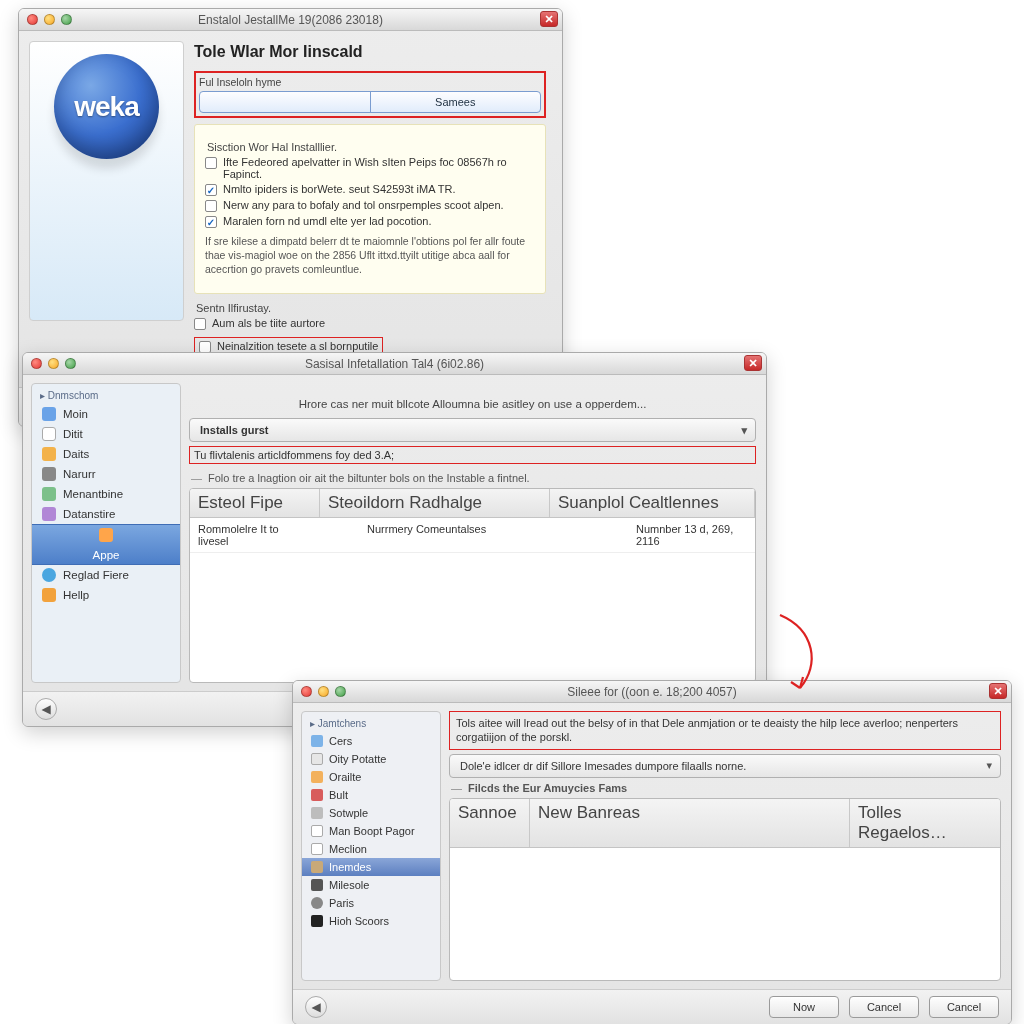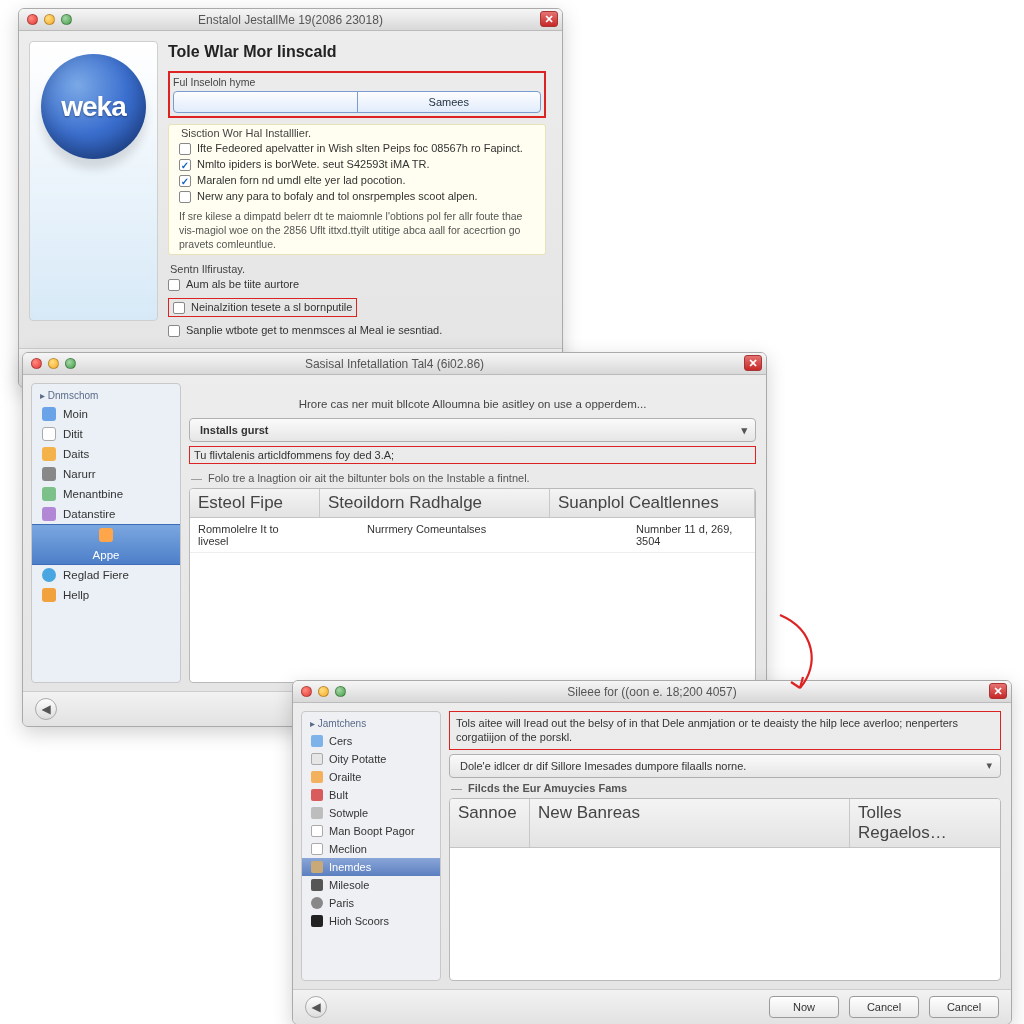--- a/index.html
+++ b/index.html
@@ -53,21 +53,21 @@
     border: 1px solid #a33;
     border-radius: 3px;
     color: #fff;
     font-size: 11px;
     line-height: 14px;
     text-align: center;
     font-weight: bold;
   }
   .body { display: flex; }
   .side-img {
-    width: 129px;
+    width: 155px;
     background: linear-gradient(#fff,#d7e9f7);
     border: 1px solid #cfcfcf;
     border-radius: 4px;
     margin: 10px;
     display: flex;
     align-items: flex-start;
     justify-content: center;
     padding-top: 12px;
   }
   .weka {
@@ -83,21 +83,21 @@
   .redbox { border:2px solid #d22; padding:3px; margin-bottom:6px; }
   .label-small { font-size:10.5px; color:#444; margin-bottom:3px; }
   .segctrl {
     display:flex; height:22px; border:1px solid #7a9cd0; border-radius:4px; overflow:hidden;
     background:linear-gradient(#fdfdff,#e1ecfb);
   }
   .seg { flex:1; display:flex; align-items:center; justify-content:center;
     border-right:1px solid #7a9cd0; font-size:11px; color:#234; }
   .seg:last-child{border-right:none;}
   .panel-yellow {
-    background:#fffef0; border:1px solid #e7e2b8; border-radius:3px; padding:2px 10px; margin:6px 0 8px;
+    background:#fffef0; border:1px solid #e7e2b8; border-radius:3px; padding:16px 10px; margin:6px 0 8px;
   }
   .chk-row { display:flex; align-items:flex-start; gap:6px; margin:3px 0; font-size:11px; color:#333;}
   .chk {
     width:12px;height:12px;border:1px solid #888;border-radius:2px;background:#fff;flex:none;margin-top:1px;
     display:flex;align-items:center;justify-content:center;font-size:10px;color:#1565c0;font-weight:bold;
   }
   .chk.checked::after{content:"✓";}
   .note { font-size:10.5px; color:#555; line-height:1.35; margin-top:6px;}
   .section-lbl{font-size:11px;color:#444;margin:8px 0 3px 2px;}
   .btnrow { display:flex; gap:10px; justify-content:flex-end; padding:8px 14px; border-top:1px solid #ccc;
@@ -183,26 +183,26 @@
         <div class="section-lbl" style="margin-top:0">Sisction Wor Hal Installlier.</div>
         <div class="chk-row">
             <div class="chk"></div>
             <span>Ifte Fedeored apelvatter in Wish sIten Peips foc 08567h ro Fapinct.</span>
           </div>
         <div class="chk-row">
             <div class="chk checked"></div>
             <span>Nmlto ipiders is borWete. seut S42593t iMA TR.</span>
           </div>
         <div class="chk-row">
+            <div class="chk"></div>
+            <span>Nerw any para to bofaly and tol onsrpemples scoot alpen.</span>
+          </div>
+        <div class="chk-row">
             <div class="chk checked"></div>
             <span>Maralen forn nd umdl elte yer lad pocotion.</span>
-          </div>
-        <div class="chk-row">
-            <div class="chk"></div>
-            <span>Nerw any para to bofaly and tol onsrpemples scoot alpen.</span>
           </div>
         <div class="note">If sre kilese a dimpatd belerr dt te maiomnle l'obtions pol fer allr foute thae vis-magiol woe on the 2856 Uflt ittxd.ttyilt utitige abca aall for acecrtion go pravets comleuntlue.</div>
       </div>
       <div class="section-lbl">Sentn Ilfirustay.</div>
       <div class="chk-row">
           <div class="chk"></div>
           <span>Aum als be tiite aurtore</span>
         </div>
       <div class="redbox-thin" style="display:inline-block;">
         <div class="chk-row" style="margin:0;">
@@ -284,21 +284,21 @@
         </div>
       <div class="table-wrap">
         <div class="thead">
           <div class="th" style="flex:0 0 130px">Esteol Fipe</div>
           <div class="th" style="flex:0 0 230px">Steoildorn Radhalge</div>
           <div class="th" style="flex:1">Suanplol Cealtlennes</div>
         </div>
         <div class="trow">
           <div class="td" style="flex:0 0 130px">Rommolelre It to livesel</div>
           <div class="td" style="flex:0 0 230px">Nurrmery Comeuntalses</div>
-          <div class="td" style="flex:1">Numnber 11 d, 269, 3504</div>
+          <div class="td" style="flex:1">Numnber 13 d, 269, 2116</div>
         </div>
       </div>
     </div>
   </div>
   <div class="bottombar">
     <div class="circle-btn">◀</div>
     <div style="display:flex;gap:10px;">
       <div class="btn">Nemy</div>
       <div class="btn">Opeel</div>
     </div>

